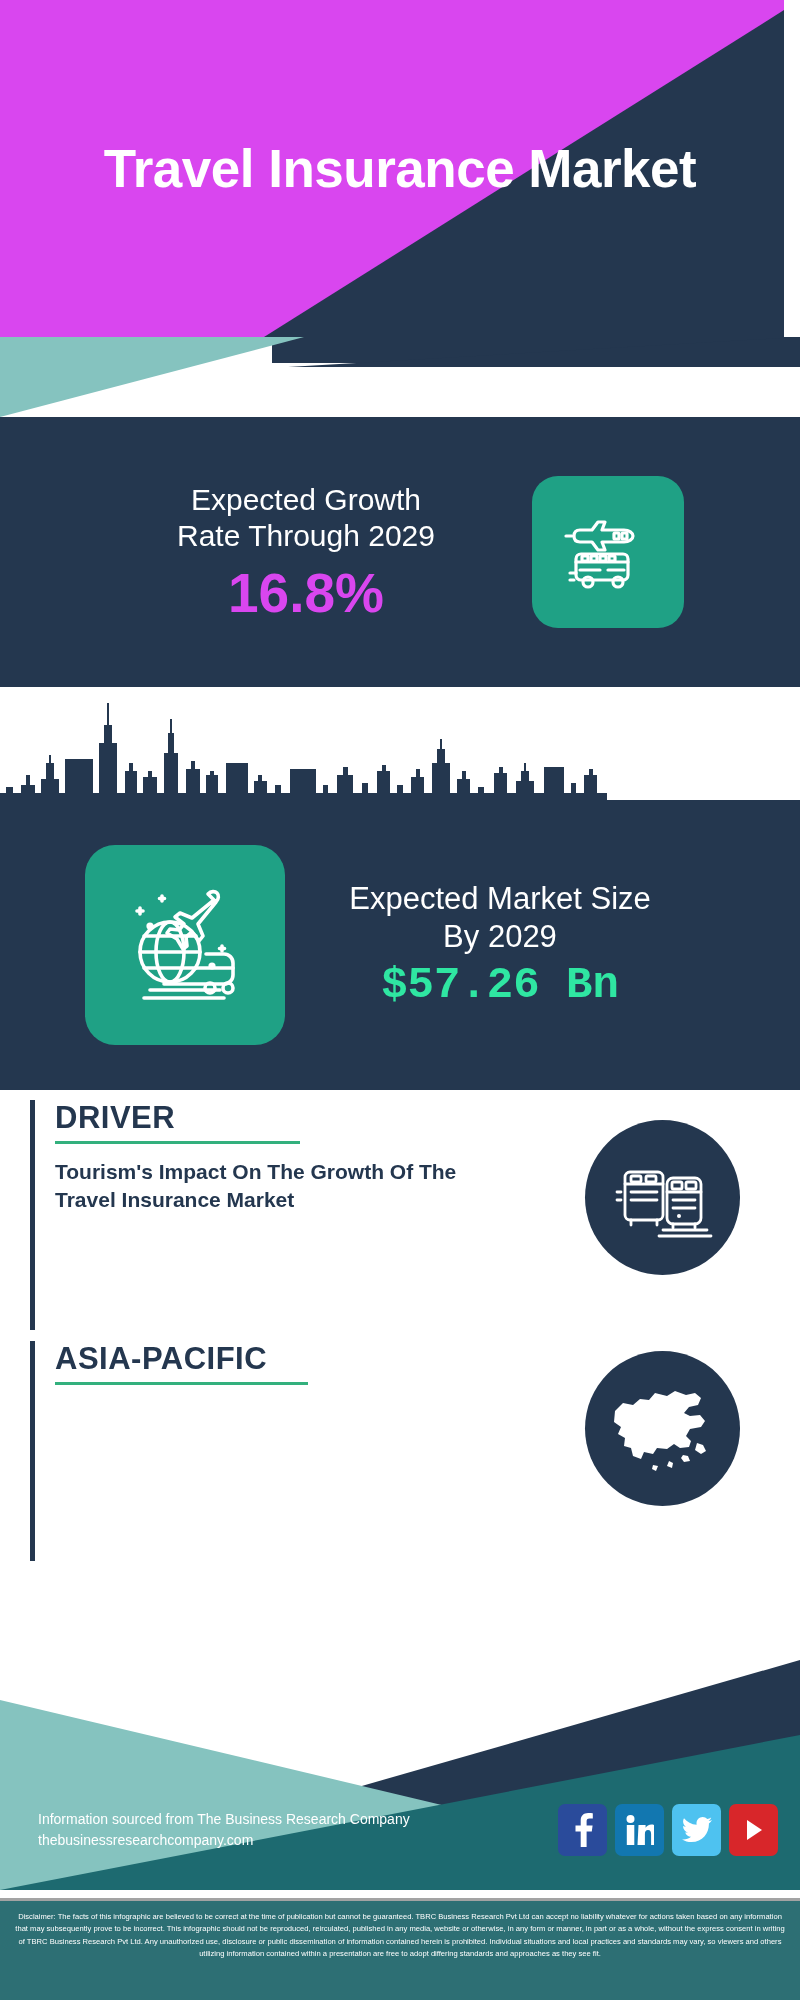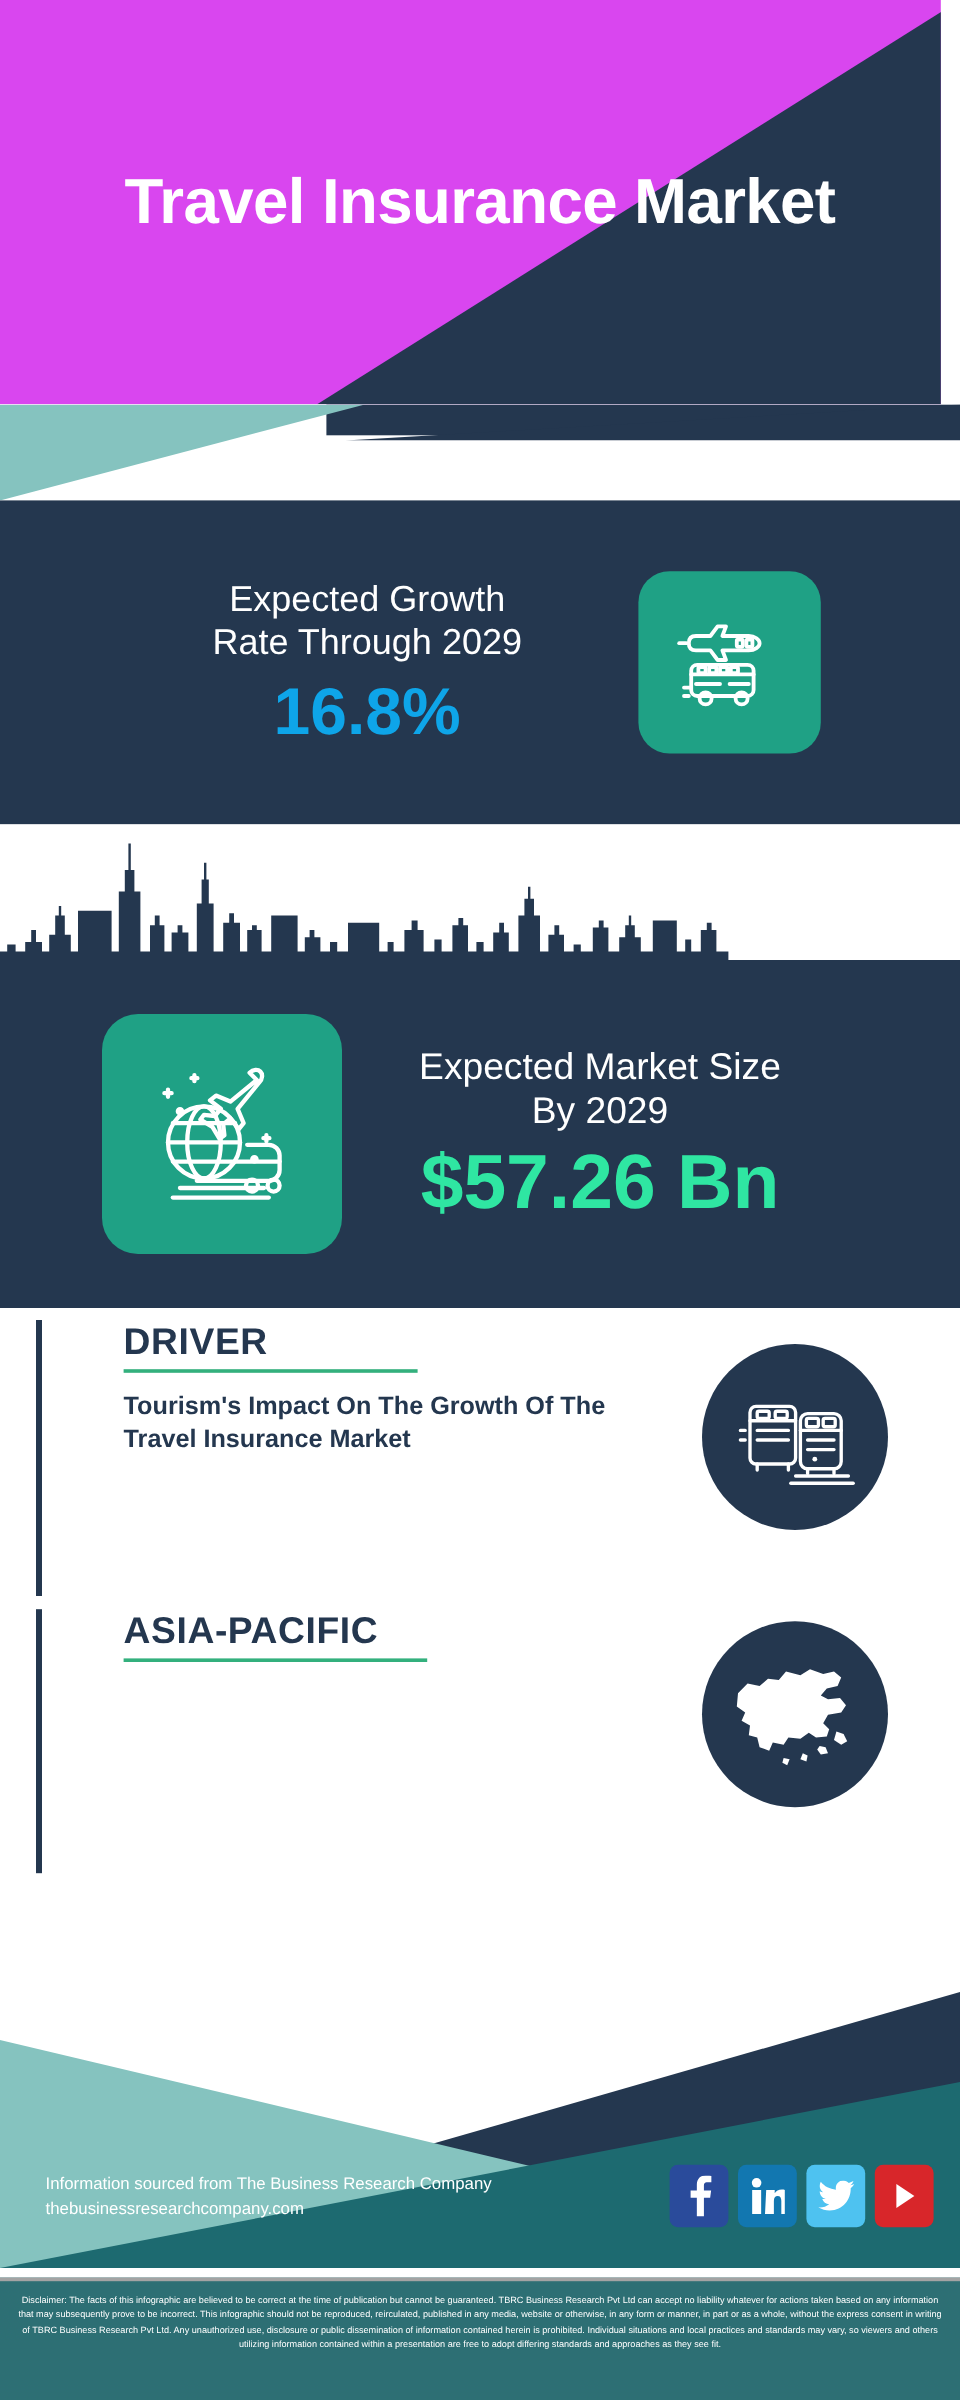--- a/index.html
+++ b/index.html
@@ -58,21 +58,21 @@
   }
   .growth-inner {
     position:absolute; left:0; top:0; width:800px; height:270px;
     display:flex; align-items:center; justify-content:center; gap:36px;
   }
   .growth-text { text-align:center; width:380px; }
   .growth-label {
     color:#ffffff; font-size:30px; line-height:1.22; font-weight:400;
   }
   .growth-value {
-    color:#0ea5e9; font-size:55px; font-weight:bold; margin-top:10px;
+    color:#d946ef; font-size:55px; font-weight:bold; margin-top:10px;
     line-height:1.05;
   }
   .icon-tile {
     width:152px; height:152px; border-radius:26px; background:#1fa185;
     display:flex; align-items:center; justify-content:center; flex:0 0 auto;
   }
 
   
   .skyline-band {
     position:absolute; left:0; top:687px; width:800px; height:130px;
@@ -89,36 +89,36 @@
     position:absolute; left:0; top:0; width:800px; height:290px;
     display:flex; align-items:center; justify-content:center; 
   }
   .market-icon-tile {
     width:200px; height:200px; border-radius:30px; background:#1fa185;
     display:flex; align-items:center; justify-content:center; flex:0 0 auto;
   }
   .market-text { text-align:center; width:430px; }
   .market-label { color:#ffffff; font-size:31px; line-height:1.22; }
   .market-value {
-    color:#2fe6a2; font-size:64px; font-weight:bold; margin-top:6px; line-height:1.08;
+    color:#2fe6a2; font-size:44px; font-weight:bold; margin-top:6px; line-height:1.08;font-family:Liberation Mono, monospace;
   }
 
   
   .facts {
     position:absolute; left:0; top:1090px; width:800px; height:590px;
     background:#ffffff;
   }
   .fact {
     position:absolute; left:30px; width:740px;
     display:flex; align-items:flex-start;
   }
   .fact-bar {
     width:5px; background:#24374f; flex:0 0 auto; align-self:stretch;
   }
-  .fact-body { padding-left:20px; width:430px;margin-left:48px; }
+  .fact-body { padding-left:20px; width:430px; }
   .fact-title {
     color:#24374f; font-size:31px; font-weight:bold; letter-spacing:0.5px;
     display:inline-block;
   }
   .fact-rule { height:3px; background:#33b07d; margin:5px 0 14px 0; }
   .fact-desc {
     color:#24374f; font-size:21px; font-weight:bold; line-height:1.35;
   }
   .fact-circle {
     position:absolute; right:30px; width:155px; height:155px;

